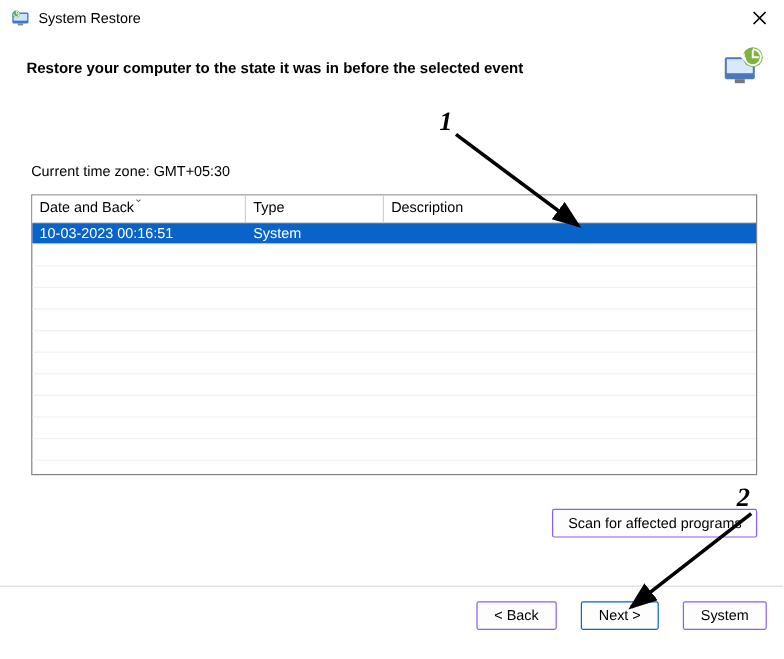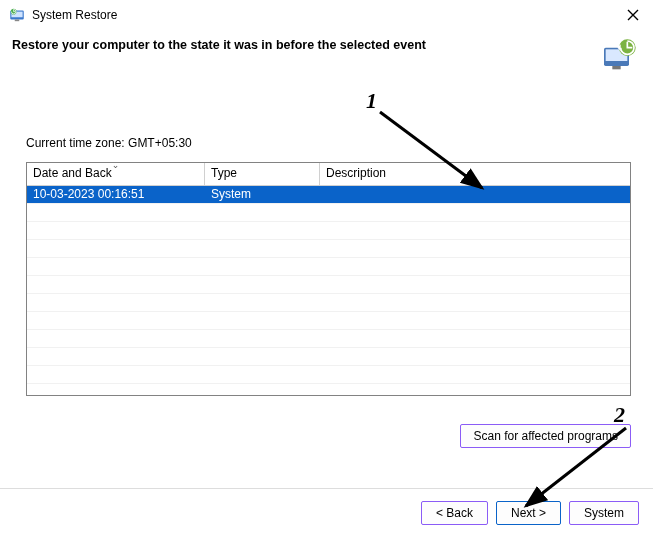--- a/index.html
+++ b/index.html
@@ -2,37 +2,37 @@
 <html><head>
 <meta charset="utf-8">
 <style>
 html,body{margin:0;padding:0;font-family:"Segoe UI",Tahoma,sans-serif;font-size:12px;color:#000;background:#fff}
 .window{width:653px;height:537px;position:relative;background:#fff;overflow:hidden}
 .titlebar{height:30px;display:flex;align-items:center;padding:0 6px 0 8px;position:relative}
 .titlebar .ticon{width:18px;height:18px;margin-right:6px}
 .titlebar .ttl{font-size:12px}
 .close{position:absolute;right:6px;top:4px;width:28px;height:22px;display:flex;align-items:center;justify-content:center;cursor:pointer}
 .close svg{width:12px;height:12px}
-.headerRow{display:flex;align-items:flex-start;padding:6px 14px 18px 12px}
+.headerRow{display:flex;align-items:center;padding:6px 14px 18px 22px}
 .headerRow .hdr{font-weight:700;font-size:12.5px;flex:1;padding-top:2px}
 .headerRow .hicon{width:40px;height:40px;margin-left:10px}
 .zone{padding:0 26px;font-size:12px;margin-top:42px;margin-bottom:12px}
 .tableWrap{margin:6px 22px 0 26px;border:1px solid #828282;height:232px;background:#fff;position:relative}
 .thead{display:flex;height:22px;background:#fff;border-bottom:1px solid #d0d0d0}
 .th{border-right:1px solid #d0d0d0;padding:3px 6px 0 6px;font-size:12px;position:relative;box-sizing:border-box}
 .th:last-child{border-right:none}
 .c1{width:178px}.c2{width:310px}.c3{flex:1}
 .sortInd{position:absolute;top:-3px;left:50%;transform:translateX(-50%);font-size:9px;color:#555}
 .tbody{}
 .row{display:flex;height:17px;font-size:12px}
 .row.sel{background:#0a63c9;color:#ffffff}
 .row .td{padding:1px 6px 0 6px;box-sizing:border-box;white-space:nowrap;overflow:hidden}
 .grid .gr{height:17px;border-top:1px solid #f1f1f1}
 .scanRow{display:flex;justify-content:flex-end;padding:28px 22px 0 0}
-.footer{position:absolute;left:0;right:0;bottom:0;height:48px;border-top:1px solid #ddd;background:#fff;display:flex;align-items:center;justify-content:flex-end;padding-right:14px;gap:8px}
+.footer{position:absolute;left:0;right:0;bottom:0;height:48px;border-top:1px solid #ddd;background:#fff;display:flex;align-items:center;justify-content:flex-end;padding-right:14px;gap:20px}
 button{font-family:inherit;font-size:12px;height:24px;background:#fdfdfd;border:1px solid #8b5cf6;padding:0 14px;cursor:pointer;border-radius:2px}
 button.primary{border:1.5px solid #0a63c9}
 button.wide{padding:0 12px}
 .annot{position:absolute;font-weight:900;font-style:italic;font-size:22px;font-family:Georgia,serif;pointer-events:none}
 .arrow{position:absolute;pointer-events:none}
 </style>
 </head>
 <body>
 <div class="window">
 

